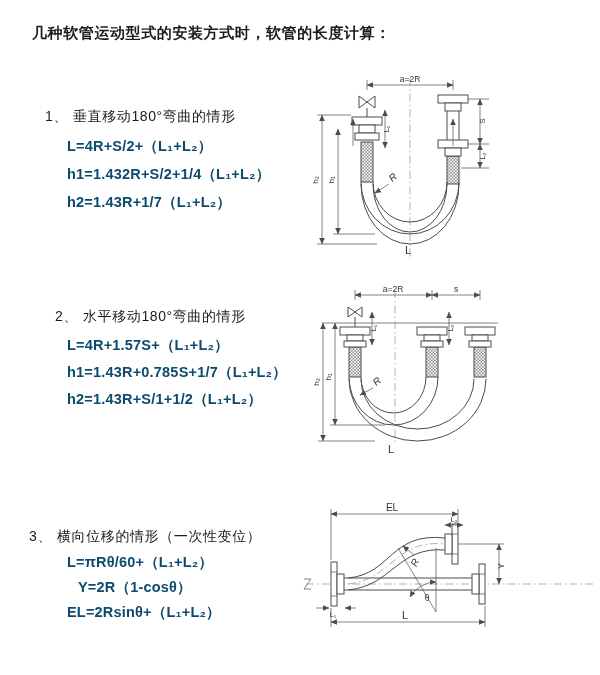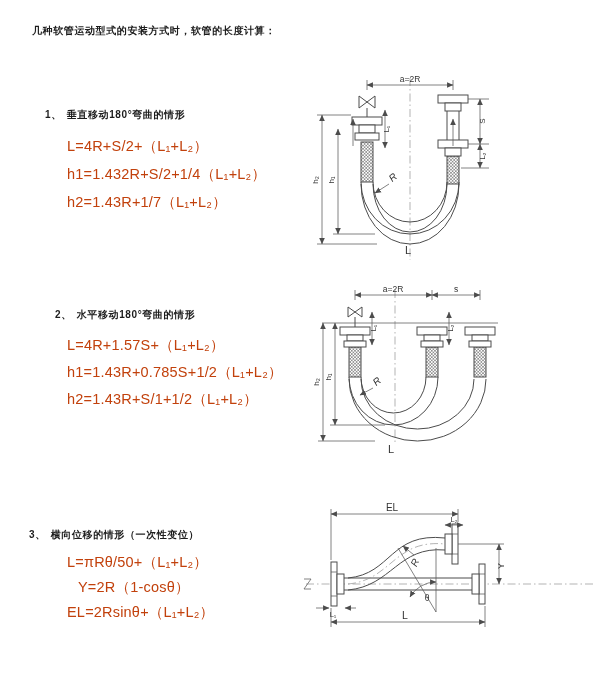--- a/index.html
+++ b/index.html
@@ -2,24 +2,24 @@
 <html><head>
 <meta charset="utf-8">
 <style>
   html,body{margin:0;padding:0}
   body{
     width:600px;height:675px;position:relative;overflow:hidden;
     background:#ffffff;color:#1c1c1c;
     font-family:"Liberation Sans","DejaVu Sans",sans-serif;
   }
   .abs{position:absolute;white-space:nowrap}
-  .title{font-size:10px;font-weight:600;letter-spacing:.6px}
-  .sec-head{font-size:10px;font-weight:700;letter-spacing:.6px}
+  .title{font-size:15px;font-weight:600;letter-spacing:.6px}
+  .sec-head{font-size:14px;font-weight:400;letter-spacing:.6px}
   .sec-num{margin-right:5px}
-  .formula{font-size:14.5px;font-weight:400;letter-spacing:.2px;color:#c2410c}
+  .formula{font-size:14.5px;font-weight:700;letter-spacing:.2px;color:#0c4a6e}
   svg{position:absolute;overflow:visible}
   .ol{fill:none;stroke:#4c4c4c;stroke-width:1}
   .olf{fill:#ffffff;stroke:#4c4c4c;stroke-width:1}
   .dl{fill:none;stroke:#5a5a5a;stroke-width:.75}
   .cl{fill:none;stroke:#929292;stroke-width:.7;stroke-dasharray:8 3 1.5 3}
   .lbl{font-family:"Liberation Sans","DejaVu Sans",sans-serif;font-size:8px;fill:#333}
   .lbl-a{font-size:8.5px}
   .lbl-s{font-size:7.5px}
   .lbl-r{font-size:10px;font-style:italic}
   .lbl-L{font-size:11px}
@@ -36,29 +36,29 @@
   <div class="abs formula" style="left:67px;top:137px">L=4R+S/2+（L₁+L₂）</div>
   <div class="abs formula" style="left:67px;top:165px">h1=1.432R+S/2+1/4（L₁+L₂）</div>
   <div class="abs formula" style="left:67px;top:193px">h2=1.43R+1/7（L₁+L₂）</div>
 </div>
 
 <div>
   <div class="abs sec-head" style="left:55px;top:308px">
     <span class="sec-num">2、</span><span>水平移动180°弯曲的情形</span>
   </div>
   <div class="abs formula" style="left:67px;top:336px">L=4R+1.57S+（L₁+L₂）</div>
-  <div class="abs formula" style="left:67px;top:363px">h1=1.43R+0.785S+1/2（L₁+L₂）</div>
+  <div class="abs formula" style="left:67px;top:363px">h1=1.43R+0.785S+1/7（L₁+L₂）</div>
   <div class="abs formula" style="left:67px;top:390px">h2=1.43R+S/1+1/2（L₁+L₂）</div>
 </div>
 
 <div>
   <div class="abs sec-head" style="left:29px;top:528px">
     <span class="sec-num">3、</span><span>横向位移的情形（一次性变位）</span>
   </div>
-  <div class="abs formula" style="left:67px;top:553px">L=πRθ/50+（L₁+L₂）</div>
+  <div class="abs formula" style="left:67px;top:553px">L=πRθ/60+（L₁+L₂）</div>
   <div class="abs formula" style="left:78px;top:578px">Y=2R（1-cosθ）</div>
   <div class="abs formula" style="left:67px;top:603px">EL=2Rsinθ+（L₁+L₂）</div>
 </div>
 
 <svg style="left:315px;top:72px" width="285" height="195" viewBox="0 0 285 195">
   <defs>
     <marker id="arr1" viewBox="0 0 10 10" refX="8.5" refY="5" markerWidth="7" markerHeight="7" orient="auto-start-reverse" markerUnits="userSpaceOnUse">
       <path d="M0,1 L9,5 L0,9 Z" fill="#4c4c4c"></path>
     </marker>
     <pattern id="hatch1" width="3.2" height="3.2" patternUnits="userSpaceOnUse">

